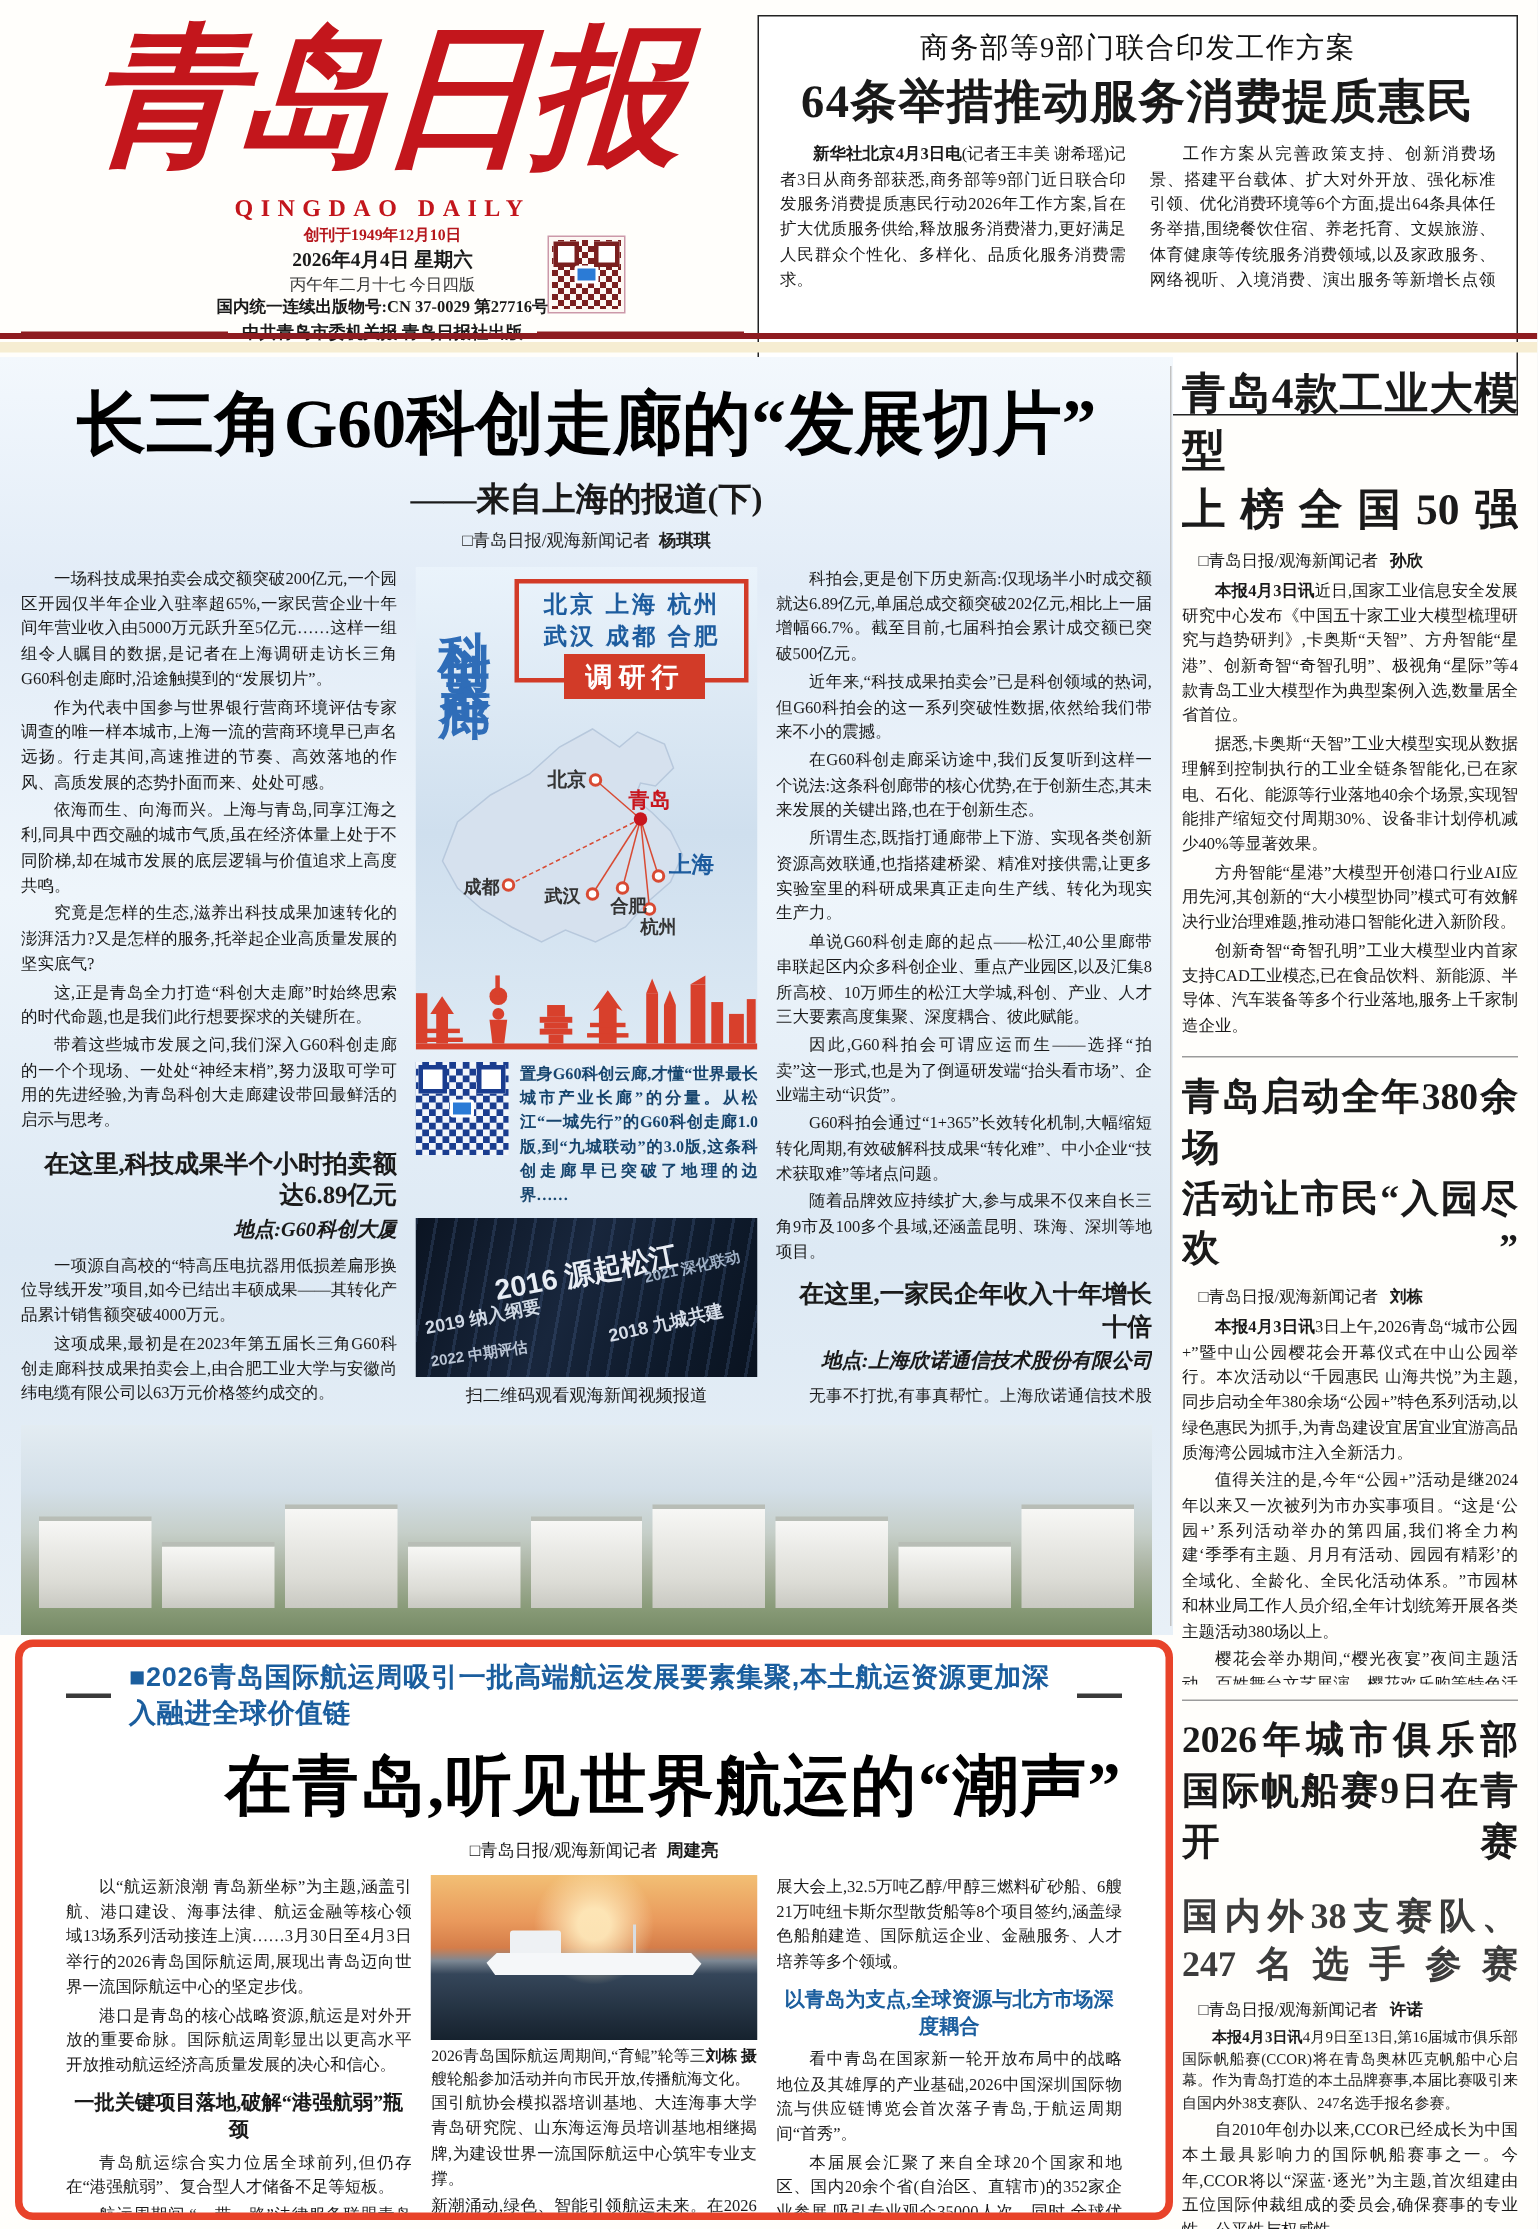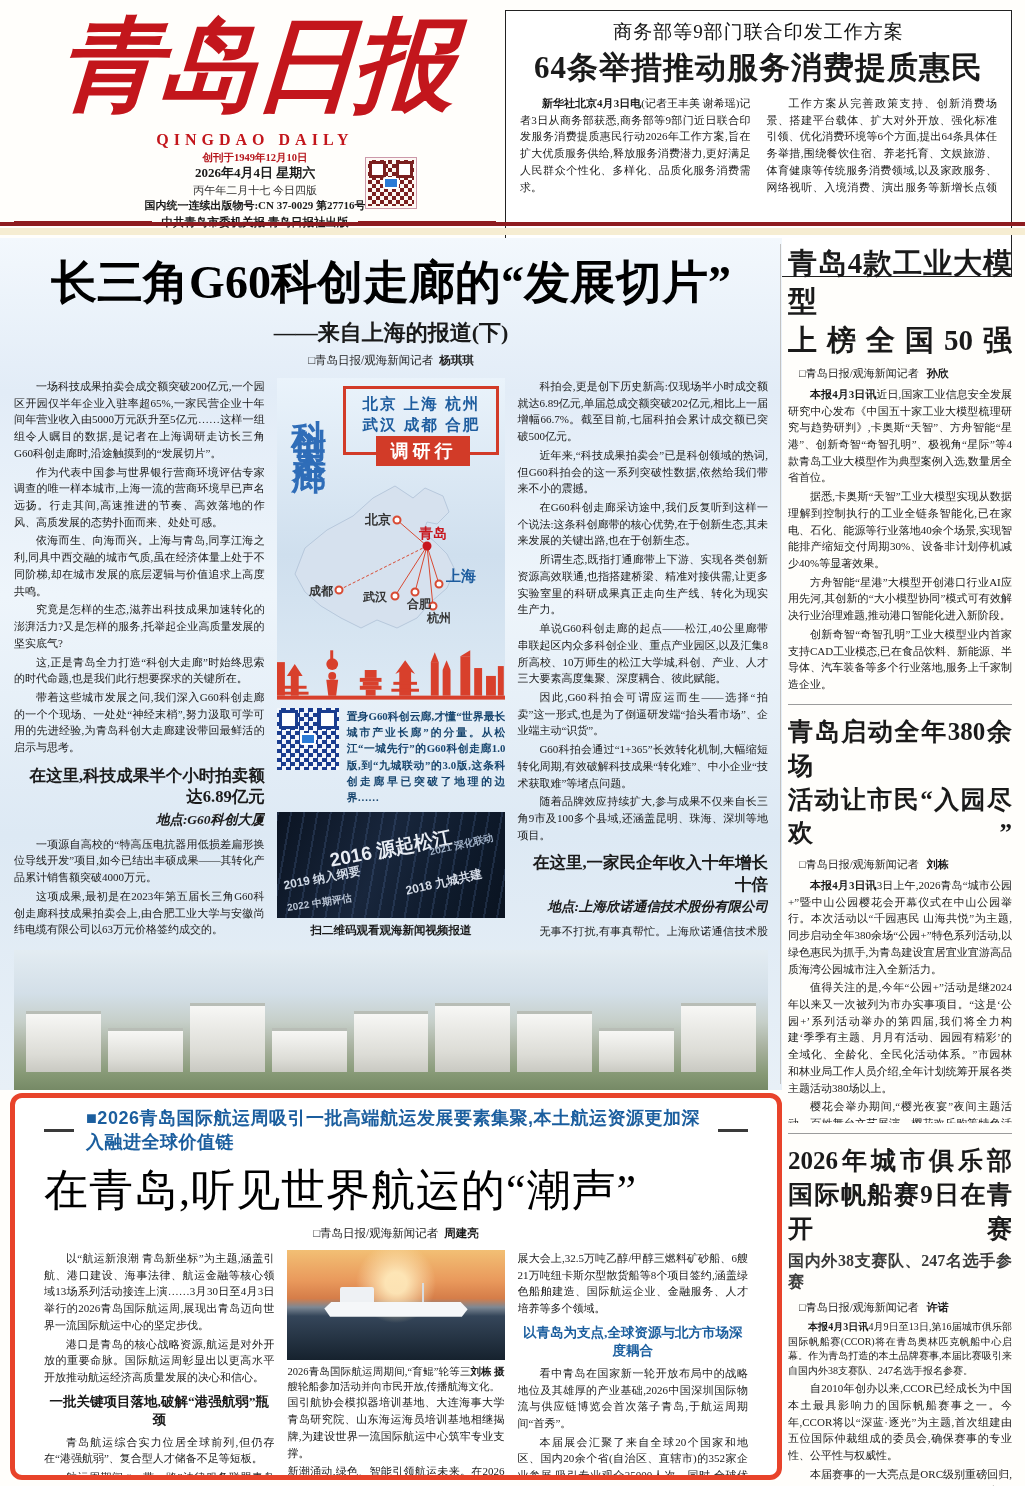--- a/index.html
+++ b/index.html
@@ -69,48 +69,48 @@
 
   .timeline{position:relative;height:106px;margin-top:7px;overflow:hidden;
     background:linear-gradient(115deg,#0b1422 0%,#18263c 45%,#0e1a2b 75%,#0a1320 100%)}
   .timeline::before{content:"";position:absolute;inset:0;background:repeating-linear-gradient(100deg,rgba(90,120,170,.22) 0 2px,transparent 2px 13px)}
   .timeline span{position:absolute;color:#e8edf4;font-weight:900;font-family:"Liberation Sans",sans-serif;white-space:nowrap}
   .timeline span:nth-child(1){left:52px;top:24px;font-size:19px;transform:rotate(-11deg)}
   .timeline span:nth-child(2){left:6px;top:58px;font-size:12px;transform:rotate(-11deg);color:#cfd8e4}
   .timeline span:nth-child(3){left:10px;top:84px;font-size:10px;transform:rotate(-9deg);color:#b9c4d4}
   .timeline span:nth-child(4){left:128px;top:62px;font-size:12px;transform:rotate(-13deg);color:#d6dde8}
   .timeline span:nth-child(5){left:152px;top:26px;font-size:10px;transform:rotate(-13deg);color:#9fb0c6}
-  .photo-note{font-size:11.5px;font-weight:bold;text-align:center;margin-top:5px}
+  .photo-note{font-size:11.5px;font-weight:normal;text-align:center;margin-top:5px}
 
   
   .aerial{position:relative;margin:12px 14px 0;height:156px;overflow:hidden;
     background:linear-gradient(180deg,#e3ecf2 0%,#d3dfe8 28%,#c6cfc9 46%,#a9b2a0 62%,#859874 80%,#667a57 100%)}
   .bldgs{position:absolute;left:0;right:0;top:34%;height:44%;display:flex;align-items:flex-end;gap:7px;padding:0 12px}
   .bldgs div{background:linear-gradient(180deg,#f7f7f5 0%,#dcdcd6 70%,#c9c9c2 100%);border-top:3px solid #b8bdb6;flex:1}
   .bldgs div:nth-child(odd){height:88%}
   .bldgs div:nth-child(even){height:64%}
   .bldgs div:nth-child(3n){height:100%}
 
   
   .sidebar{position:absolute;left:788px;top:244px;width:224px;height:1242px}
   .side-divider{position:absolute;left:780px;top:244px;width:1px;height:840px;background:#c2c2c2}
   .sb-art{overflow:hidden}
   .sb-h{font-size:29px;font-weight:900;line-height:1.32;text-align:justify;text-align-last:justify;letter-spacing:0}
   .sb-h2{font-size:25px;font-weight:900;line-height:1.35;text-align:justify;text-align-last:justify}
-  .sb-deck{font-size:16px;font-weight:700;color:#3c3c3c;text-align:justify;text-align-last:justify;margin-top:6px;letter-spacing:0}
+  .sb-deck{font-size:24px;font-weight:700;color:#3c3c3c;text-align:justify;text-align-last:justify;margin-top:16px;letter-spacing:0}
   .sb-by{font-size:11px;margin:7px 0 5px;text-indent:1em}
   .sb-by b{margin-left:8px}
   .sb-hr{border:none;border-top:1px solid #9b9b9b;margin:10px 0}
 
   
   .red-box{position:absolute;left:10px;top:1093px;width:772px;height:387px;border:5px solid #e8432a;border-radius:12px;background:#fff;padding:8px 29px 6px;overflow:hidden}
   .eyebrow{display:flex;align-items:center;gap:12px;justify-content:center}
   .eyebrow::before,.eyebrow::after{content:"";flex:0 0 30px;height:3px;background:#3a3a3a}
   .eyebrow span{font-size:18px;font-weight:900;color:#1b5e9e;letter-spacing:.5px;font-family:"Liberation Sans",sans-serif}
-  .bottom-h1{text-align:left;font-size:44px;font-weight:400;color:#000;margin-top:7px;letter-spacing:1px}
+  .bottom-h1{text-align:right;font-size:44px;font-weight:700;color:#000;margin-top:7px;letter-spacing:1px}
   .bottom-by{text-align:center;font-size:11.5px;margin-top:6px}
   .bottom-by b{margin-left:6px}
   .bottom-cols{display:flex;gap:13px;margin-top:9px;height:242px;overflow:hidden}
   .bcol{width:242px;overflow:hidden}
   .bcol-mid{width:228px;overflow:hidden}
   .b-sub{font-size:13.5px;font-weight:900;text-align:center;margin:7px 0 5px}
   .b-sub.blue{color:#1b5e9e}
 
   .ship{position:relative;height:110px;overflow:hidden;background:
     radial-gradient(circle at 50% 30%,rgba(255,236,190,.9) 0 8%,rgba(255,236,190,0) 30%),

